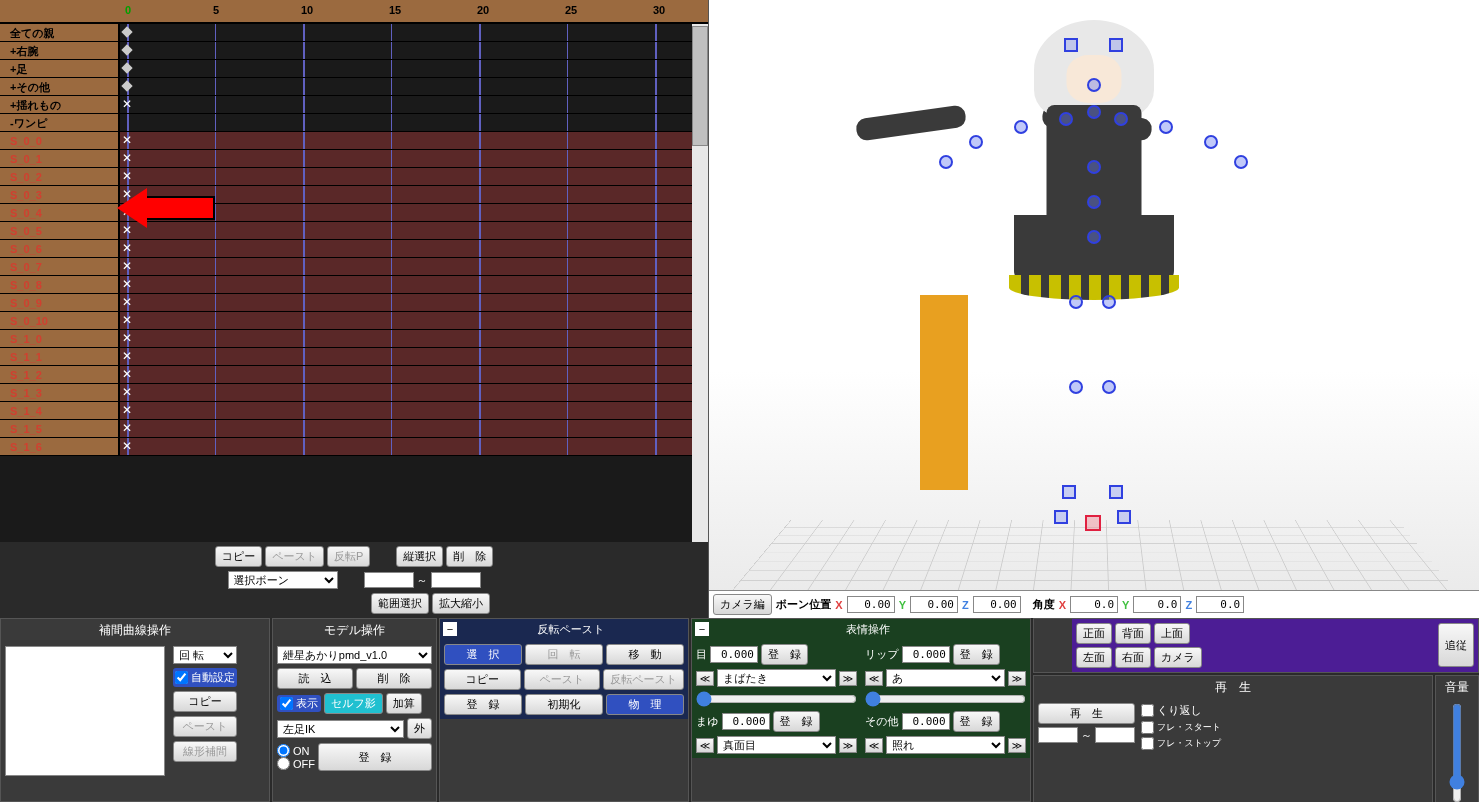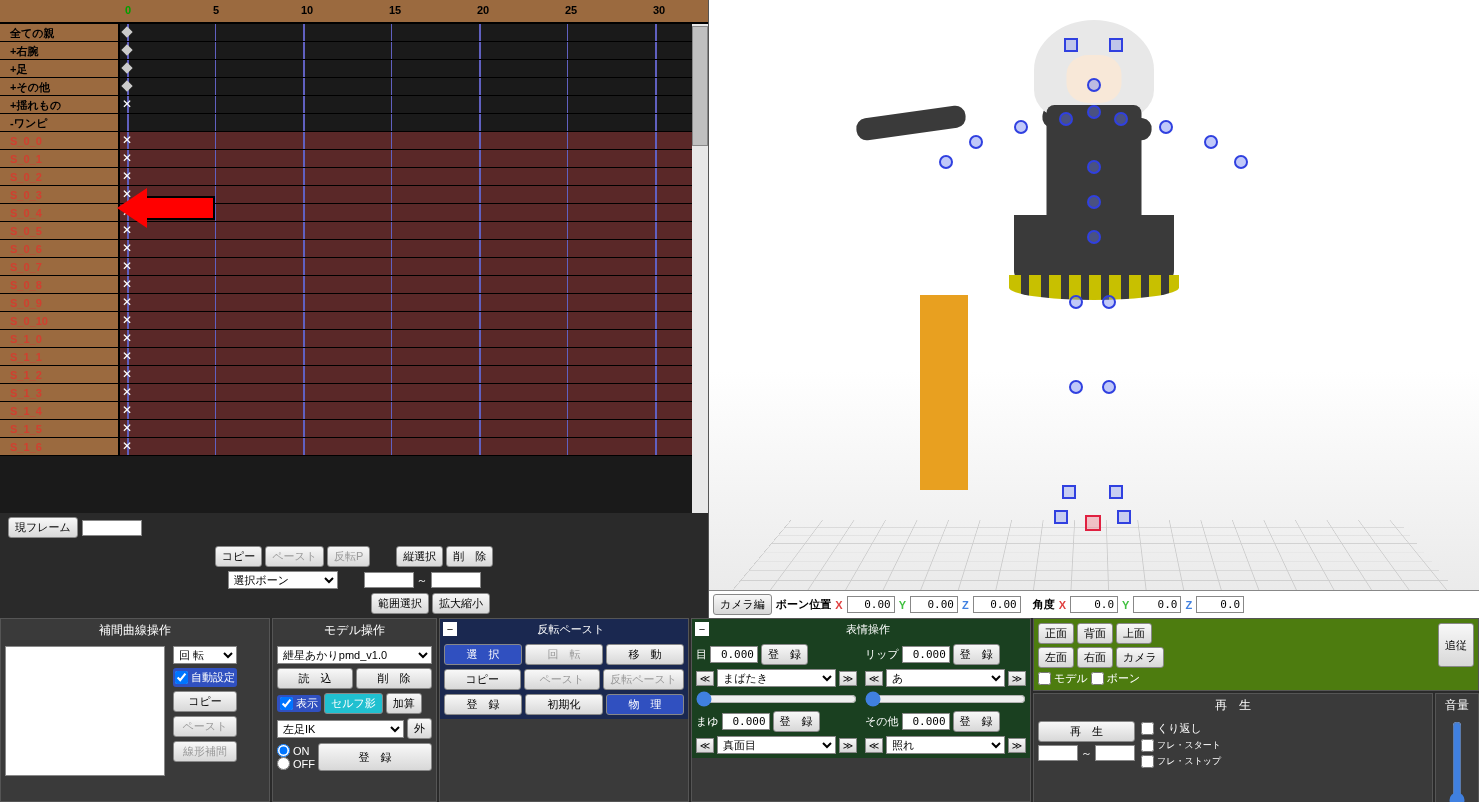--- a/index.html
+++ b/index.html
@@ -57,21 +57,21 @@
 
 .viewport-bottom { position: absolute; bottom: 0; left: 0; right: 0; height: 28px; background: #fff; border-top: 1px solid #888; display: flex; align-items: center; padding: 2px 4px; gap: 4px; }
 
 
 .bottom { display: flex; height: 184px; background: #2a2a2a; gap: 2px; }
 .panel { background: #3a3a3a; border: 1px solid #555; display: flex; flex-direction: column; }
 .panel-title { text-align: center; color: #fff; padding: 3px; background: #3a3a3a; font-size: 12px; }
 .panel-body { padding: 4px; display: flex; flex-direction: column; gap: 4px; }
 .panel-green .panel-body { background: #1a4020; }
 .panel-navy .panel-body { background: #1a2850; }
-.panel-navy2 .panel-body { background: #4d7c0f; }
+.panel-navy2 .panel-body { background: #4c1d95; margin-left: 38px; }
 
 .btn { background: linear-gradient(#f8f8f8, #d8d8d8); border: 1px solid #888; border-radius: 3px; padding: 2px 6px; cursor: pointer; color: #000; white-space: nowrap; font-size: 11px; }
 .btn.disabled { color: #999; }
 .btn.selected-cyan { background: #20c0d0; color: #fff; }
 .btn.selected-blue { background: #3050c0; color: #fff; }
 .input-num { width: 48px; background: #fff; border: 1px solid #888; padding: 1px 3px; text-align: right; font-family: monospace; }
 .input-txt { background: #fff; border: 1px solid #888; padding: 1px 3px; }
 select { background: #fff; border: 1px solid #888; padding: 1px; font-size: 11px; }
 .row { display: flex; gap: 3px; align-items: center; }
 .label { color: #fff; font-size: 11px; }
@@ -416,24 +416,20 @@
             </div>
           </div>
           <div class="arrow">
           <div class="arrow-body"></div>
           <div class="arrow-head"></div>
         </div>
       </div>
       <div class="scrollbar-v">
         <div class="scrollbar-thumb" style="height:120px; margin-top:2px;"></div>
       </div>
-    </div>
-    <div class="timeline-controls">
-      <button class="btn">現フレーム</button>
-      <input class="input-txt" style="width: 60px;" value="">
     </div>
     <div class="timeline-controls2">
       <div class="row">
         <button class="btn">コピー</button>
         <button class="btn disabled">ペースト</button>
         <button class="btn disabled">反転P</button>
         <div style="width:20px"></div>
         <button class="btn">縦選択</button>
         <button class="btn">削　除</button>
       </div>
@@ -647,30 +643,20 @@
           <div class="row">
               <button class="btn">正面</button>
               <button class="btn">背面</button>
               <button class="btn">上面</button>
             </div>
           <div class="row">
               <button class="btn">左面</button>
               <button class="btn">右面</button>
               <button class="btn">カメラ</button>
             </div>
-          <div class="row">
-              <label class="row">
-                <input type="checkbox" style="">
-                <span class="label">モデル</span>
-              </label>
-              <label class="row">
-                <input type="checkbox" style="">
-                <span class="label">ボーン</span>
-              </label>
-            </div>
         </div>
         <button class="btn" style="height:44px">追従</button>
       </div>
     </div>
     <div style="display:flex;gap:2px;flex:1">
       <div class="panel" style="flex:1">
         <div class="panel-title">再　生</div>
         <div class="panel-body" style="flex-direction:row;gap:6px">
           <div style="display:flex;flex-direction:column;gap:3px">
             <button class="btn">再　生</button>

